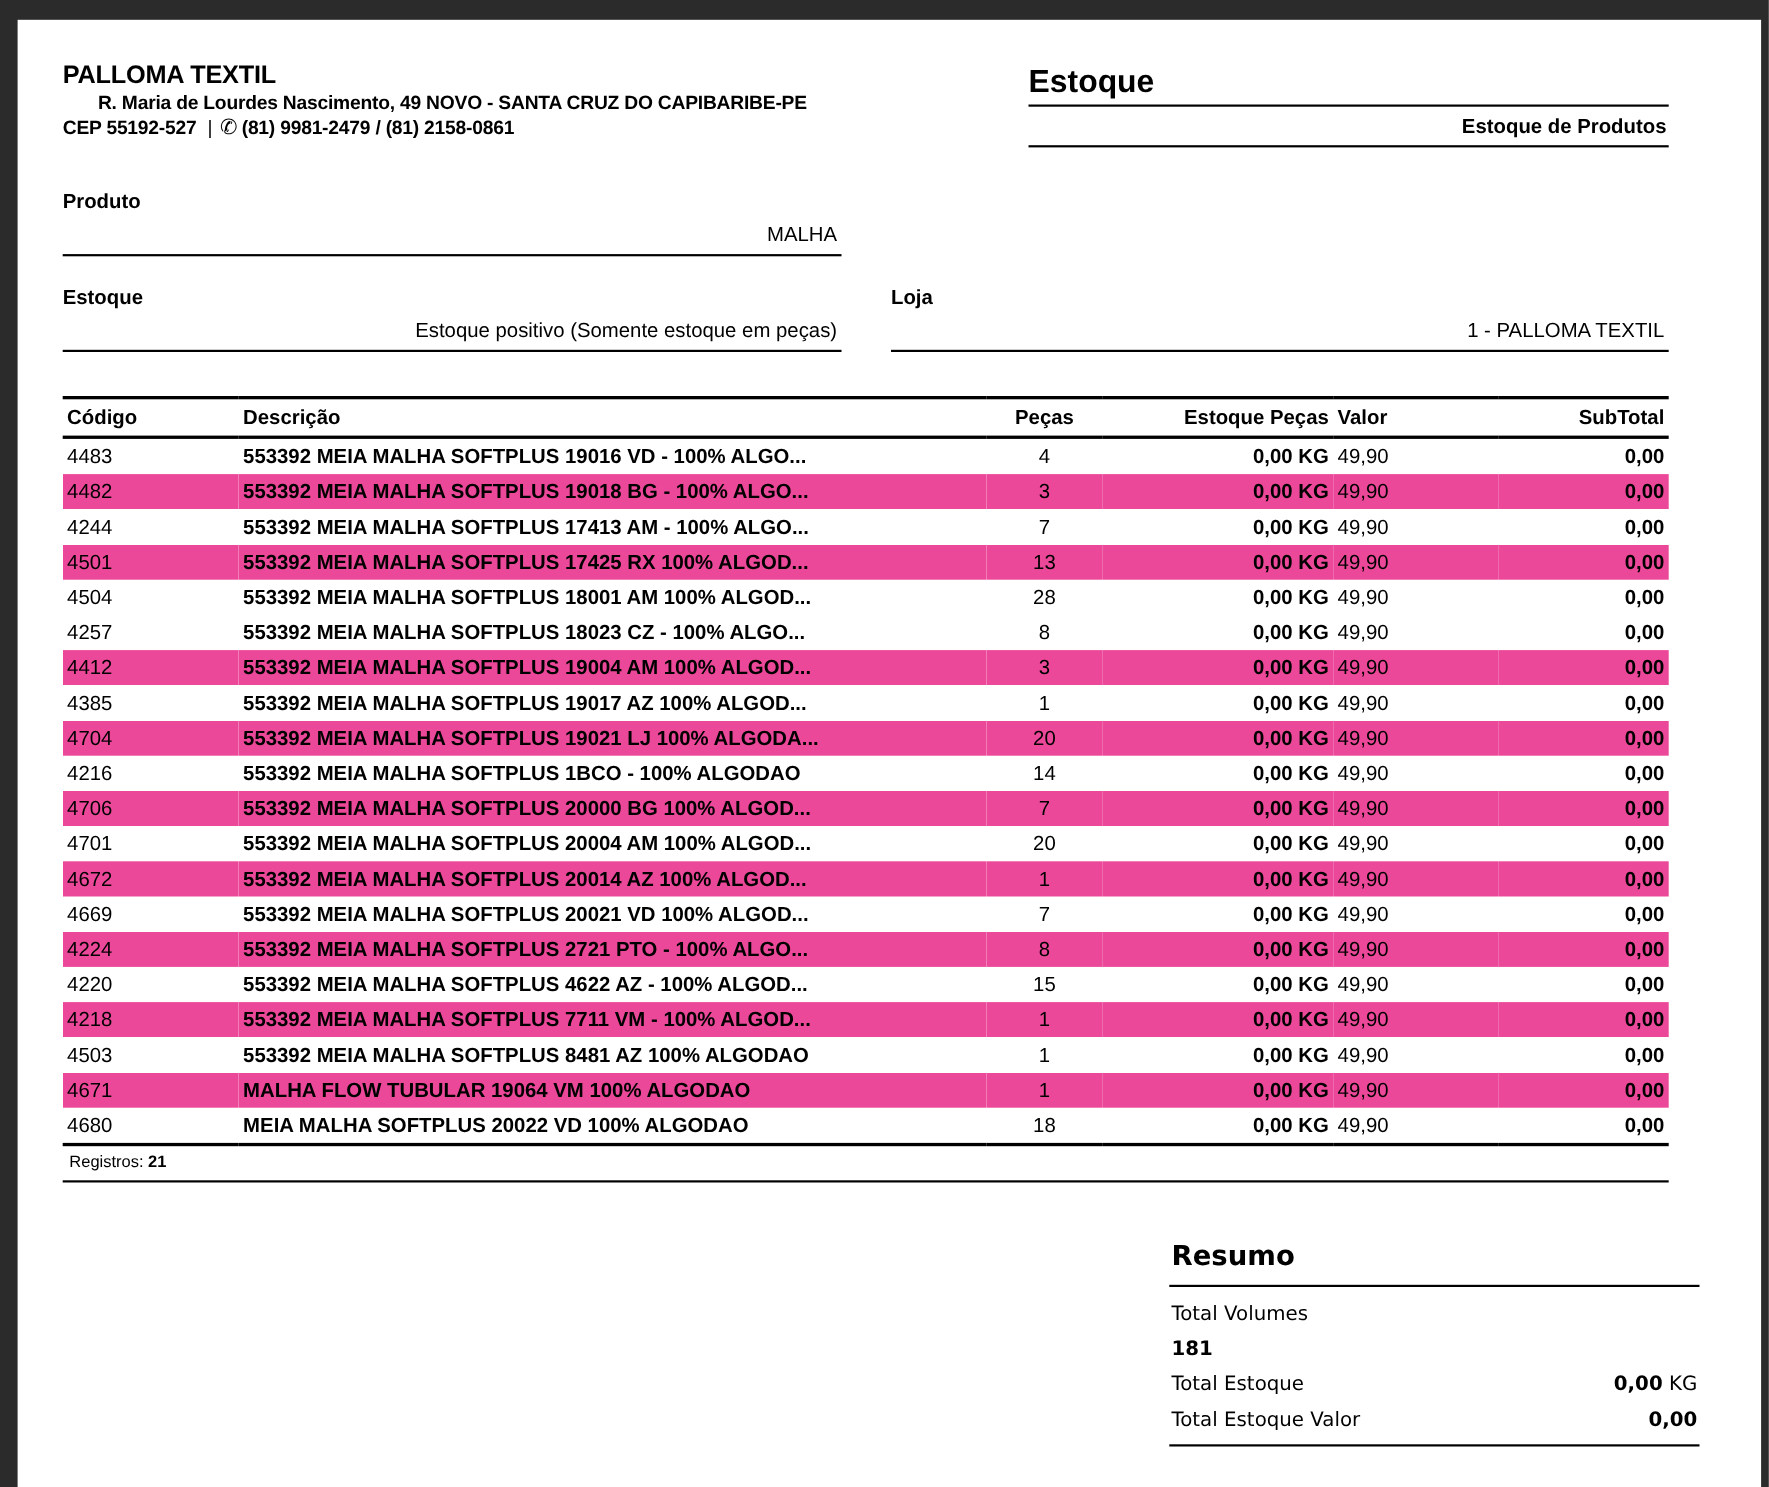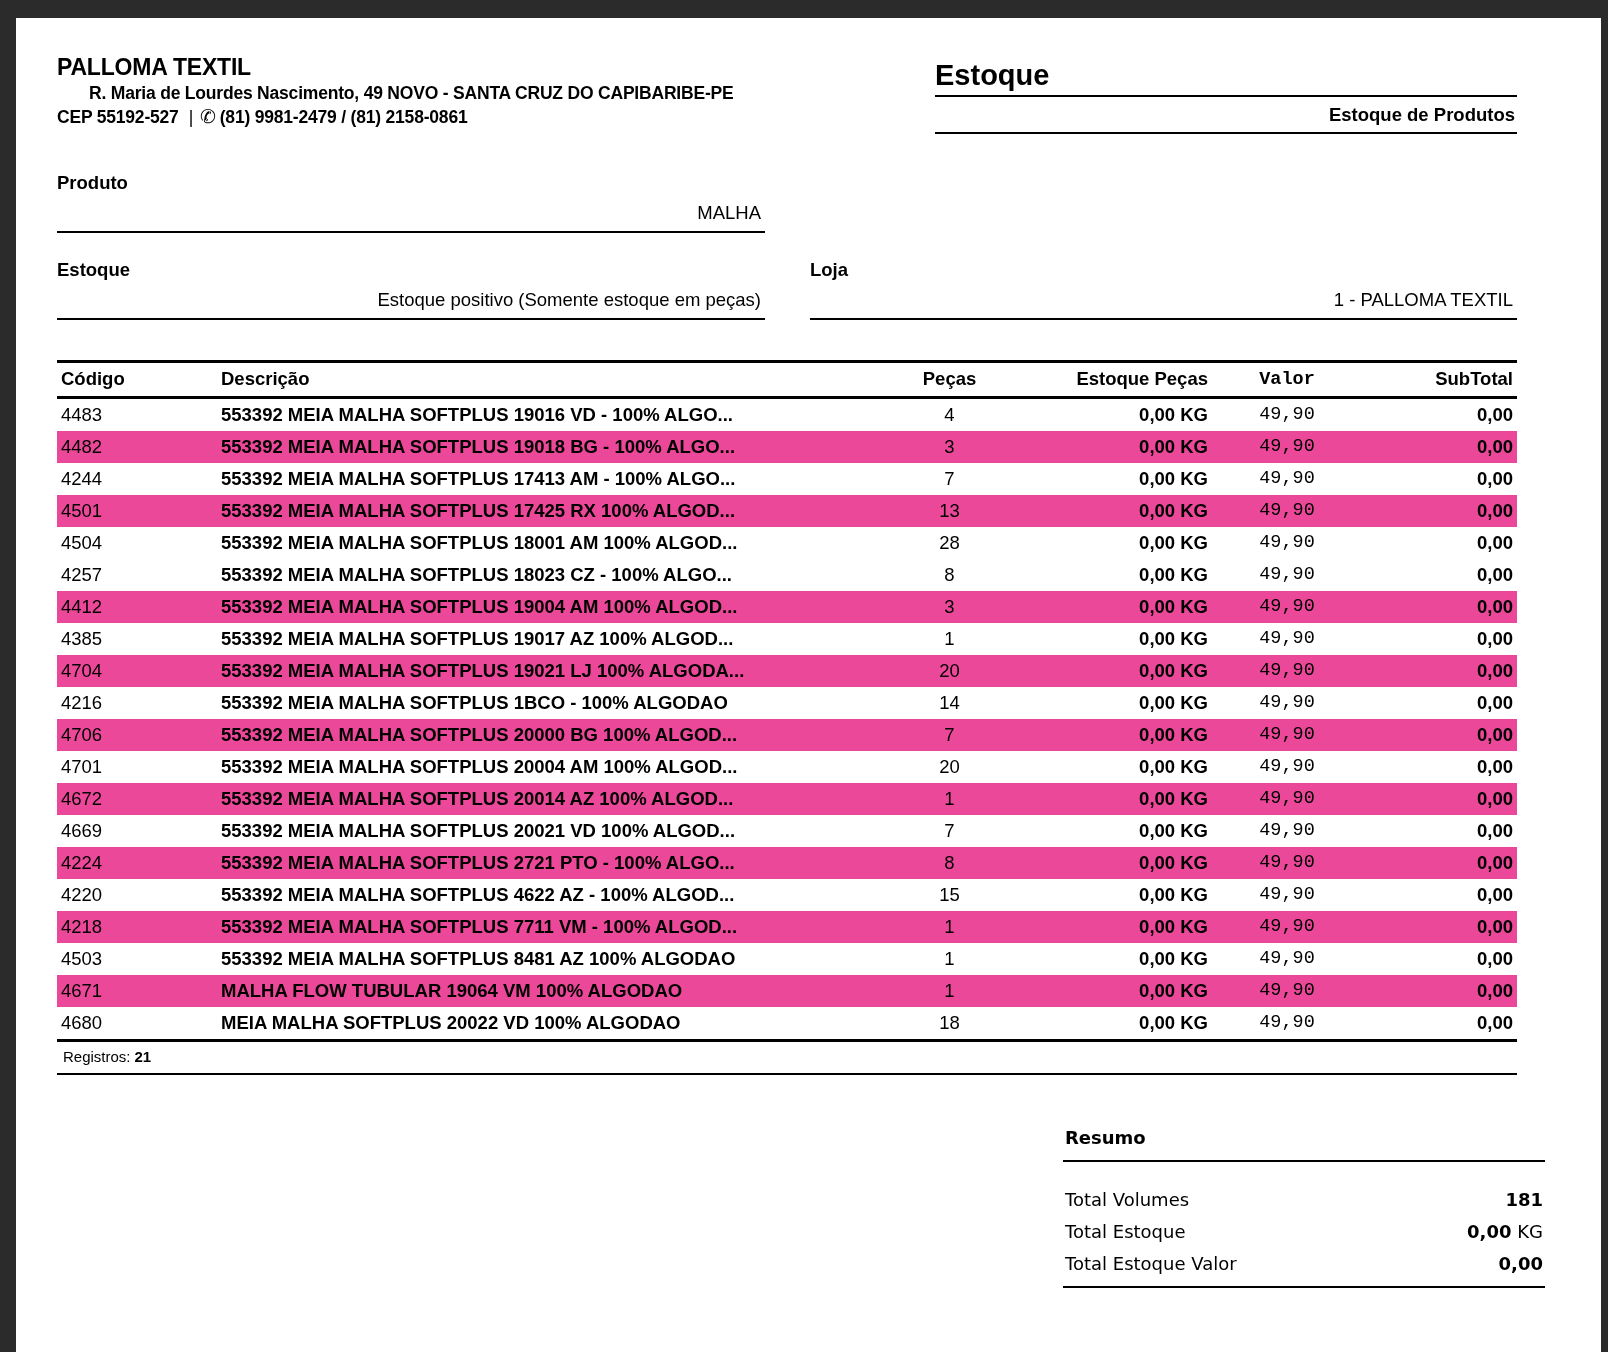--- a/index.html
+++ b/index.html
@@ -68,44 +68,44 @@
   .col-pecas         { width: 105px; }
   .col-estoque-pecas { width: 210px; }
   .col-valor         { width: 150px; }
   .col-subtotal      { width: 155px; }
   th.h-codigo, td.cell-codigo { text-align: left; padding-left: 6px; }
   th.h-descricao, td.cell-descricao { text-align: left; }
   td.cell-descricao { font-weight: bold; }
   th.h-pecas, td.cell-pecas { text-align: center; }
   th.h-estoque-pecas, td.cell-estoque-pecas { text-align: right; }
   td.cell-estoque-pecas { font-weight: bold; }
-  th.h-valor, td.cell-valor { text-align: center; font-family: Liberation Mono, monospace; }
+  th.h-valor, td.cell-valor { text-align: left; }
   th.h-subtotal, td.cell-subtotal { text-align: right; padding-right: 2px; }
   td.cell-subtotal { font-weight: bold; }
 
   .registros {
     width: 1460px; font-size: 15px;
     padding: 6px 0 8px 6px; border-bottom: 2px solid #000;
   }
   .registros b { padding-left: 4px; }
 
   
   .resumo {
     width: 482px; margin: 52px -28px 0 auto;
     font-family: "DejaVu Sans", sans-serif;
   }
   .resumo-title {
-    font-size: 18px; font-weight: bold; padding: 0 0 12px 2px;
+    font-size: 25px; font-weight: bold; padding: 0 0 12px 2px;
     border-bottom: 2px solid #000;
   }
   .resumo-row {
     display: flex; justify-content: space-between;
     font-size: 18px; line-height: 32px; padding: 0 2px;
   }
-  .resumo-row:first-of-type { margin-top: 22px; }
+  .resumo-row:first-of-type { margin-top: 9px; flex-direction: column; }
   .resumo-rows { border-bottom: 2px solid #000; padding-bottom: 6px; }
   .resumo-value { font-weight: bold; }
   .resumo-suffix { font-weight: normal; }
 </style>
 </head>
 <body>
 
 <div class="viewport">
   <div class="page">
 

